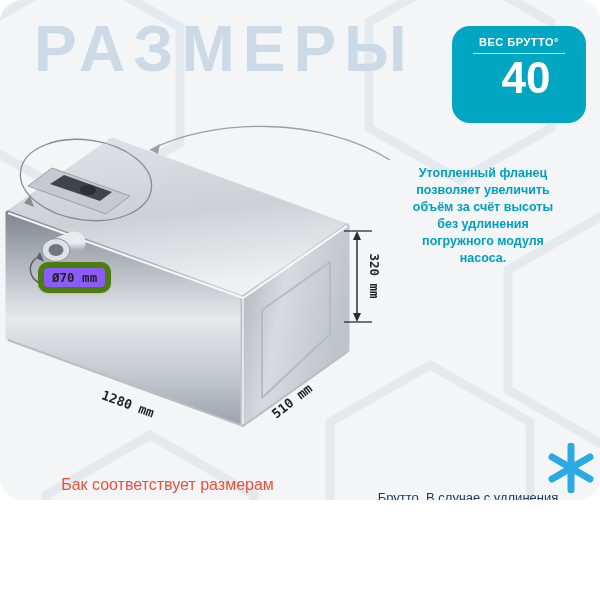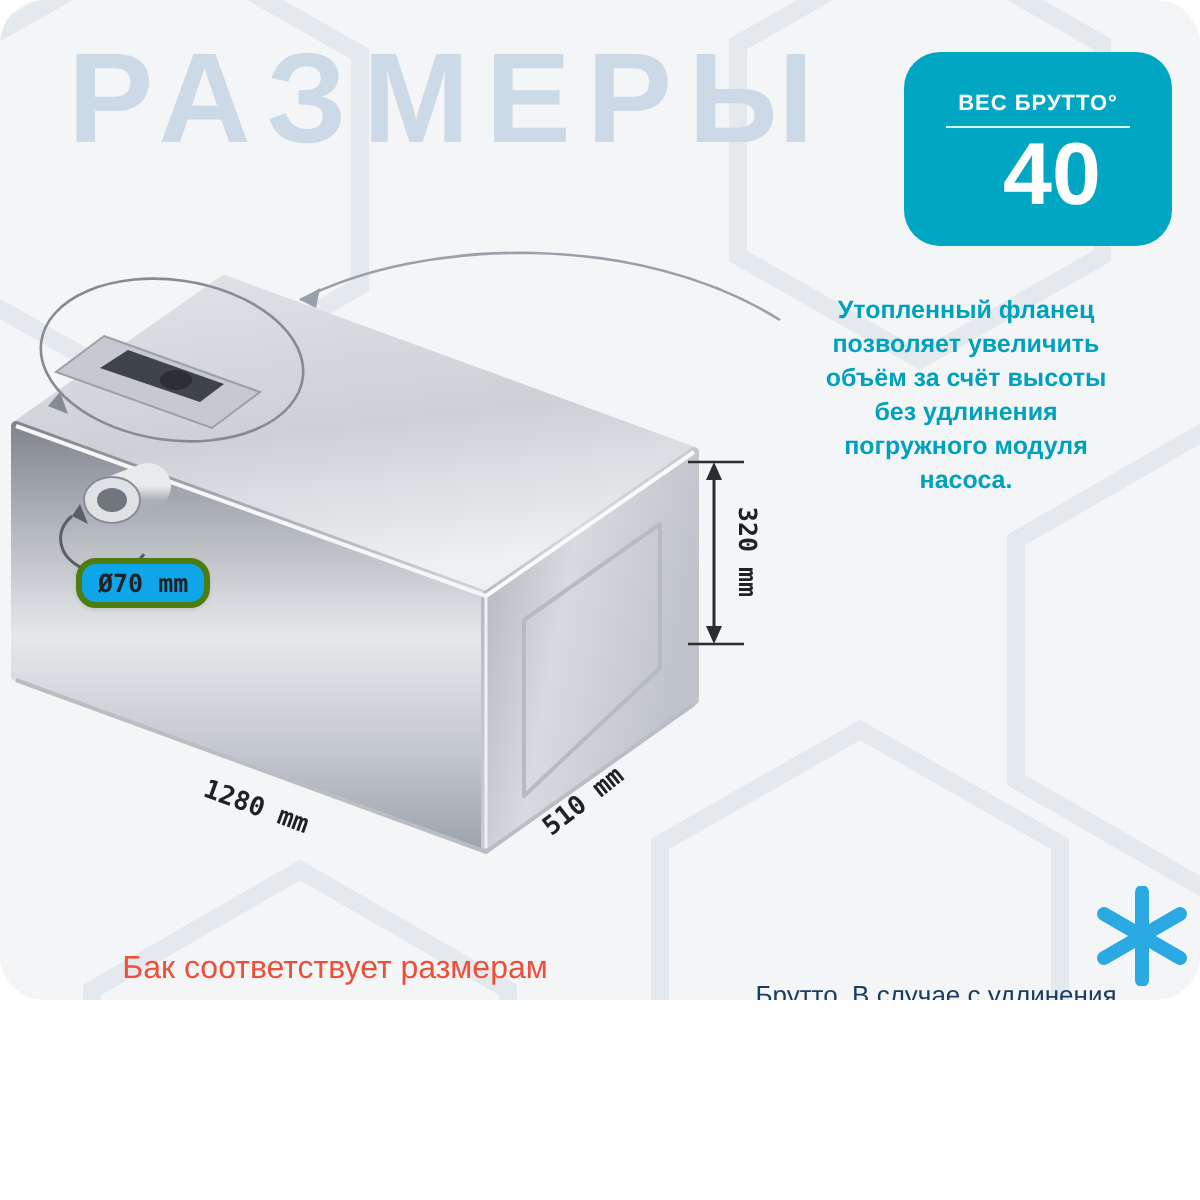--- a/index.html
+++ b/index.html
@@ -14,43 +14,43 @@
 
   .title {
     position:absolute; left:34px; top:12px;
     font-size:64px; font-weight:700; letter-spacing:8px;
     color:#ccd9e6; white-space:nowrap;
   }
 
   .badge {
     position:absolute; left:452px; top:26px; width:134px; height:97px;
     background:#00a6c2; border-radius:18px; color:#ffffff;
-    text-align:center; padding-top:20px;
+    text-align:center; padding-top:10px;
   }
   .badge-label { font-size:11px; font-weight:700; letter-spacing:.5px; }
   .badge-divider { width:92px; height:1px; background:rgba(255,255,255,.85); margin:5px auto 0; }
   .badge-value { font-size:44px; font-weight:700; line-height:1.02; margin-top:2px;margin-left:14px; }
   .badge-unit { font-size:10px; font-weight:700; letter-spacing:1.6px; margin-top:1px; }
 
   .tank-svg { position:absolute; left:0; top:0; width:600px; height:600px; }
 
   .dim {
     position:absolute; font-family:"DejaVu Sans Mono", monospace;
     font-weight:700; font-size:12.5px; color:#1e2227; white-space:nowrap;
   }
   .dim-dia {
-    left:38px; top:279px; background:#0ea5e9; border:3px solid #4d7c0f;
+    left:38px; top:262px; background:#8b5cf6; border:6px solid #4d7c0f;
     border-radius:10px; padding:2px 8px; box-shadow:0 1px 2px rgba(0,0,0,.10);
   }
   .dim-h { left:374px; top:276px; transform:translate(-50%,-50%) rotate(90deg); }
   .dim-l { left:128px; top:404px; transform:translate(-50%,-50%) rotate(20deg); font-size:13px; }
   .dim-w { left:292px; top:401px; transform:translate(-50%,-50%) rotate(-38deg); font-size:13px; }
 
   .callout-teal {
-    position:absolute; left:388px; top:147px; width:190px;
+    position:absolute; left:388px; top:165px; width:190px;
     text-align:center; color:#00a1bd; font-size:12.5px; line-height:17px;
     font-weight:700; white-space:pre-line;
   }
   .note-red {
     position:absolute; left:20px; top:475px; width:295px;
     text-align:center; color:#ef4f38; font-size:16px; line-height:19.5px;
     white-space:pre-line;
   }
   .note-navy {
     position:absolute; left:352px; top:489px; width:232px;

